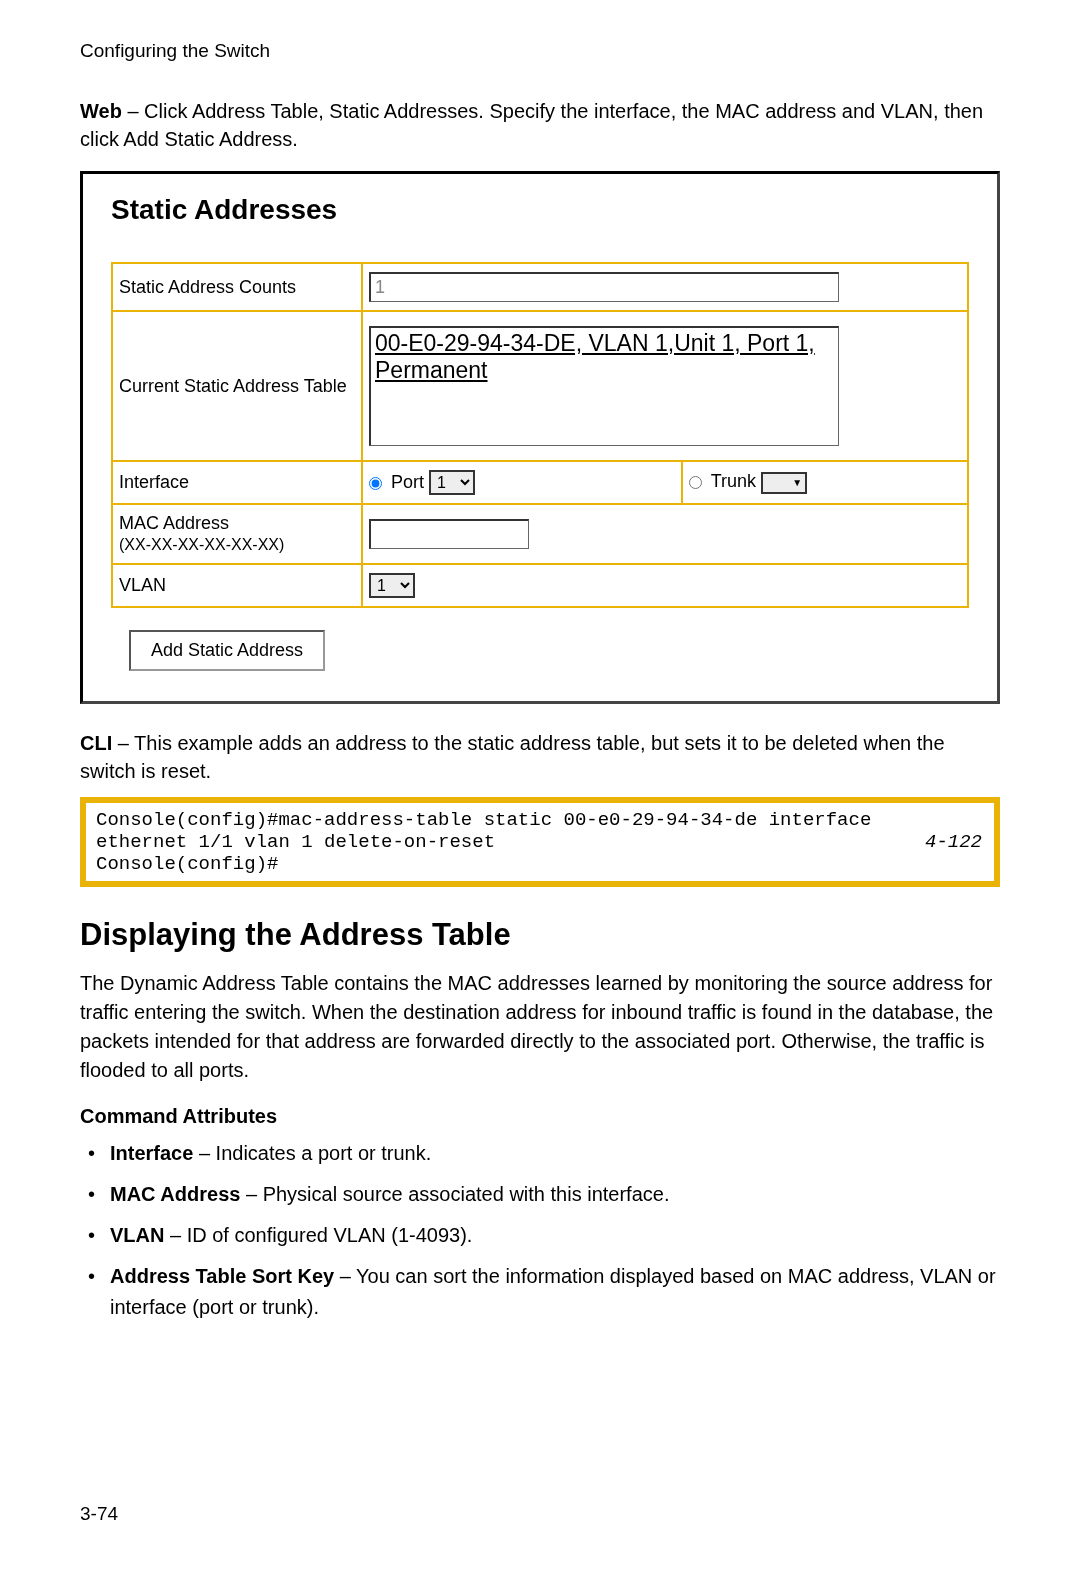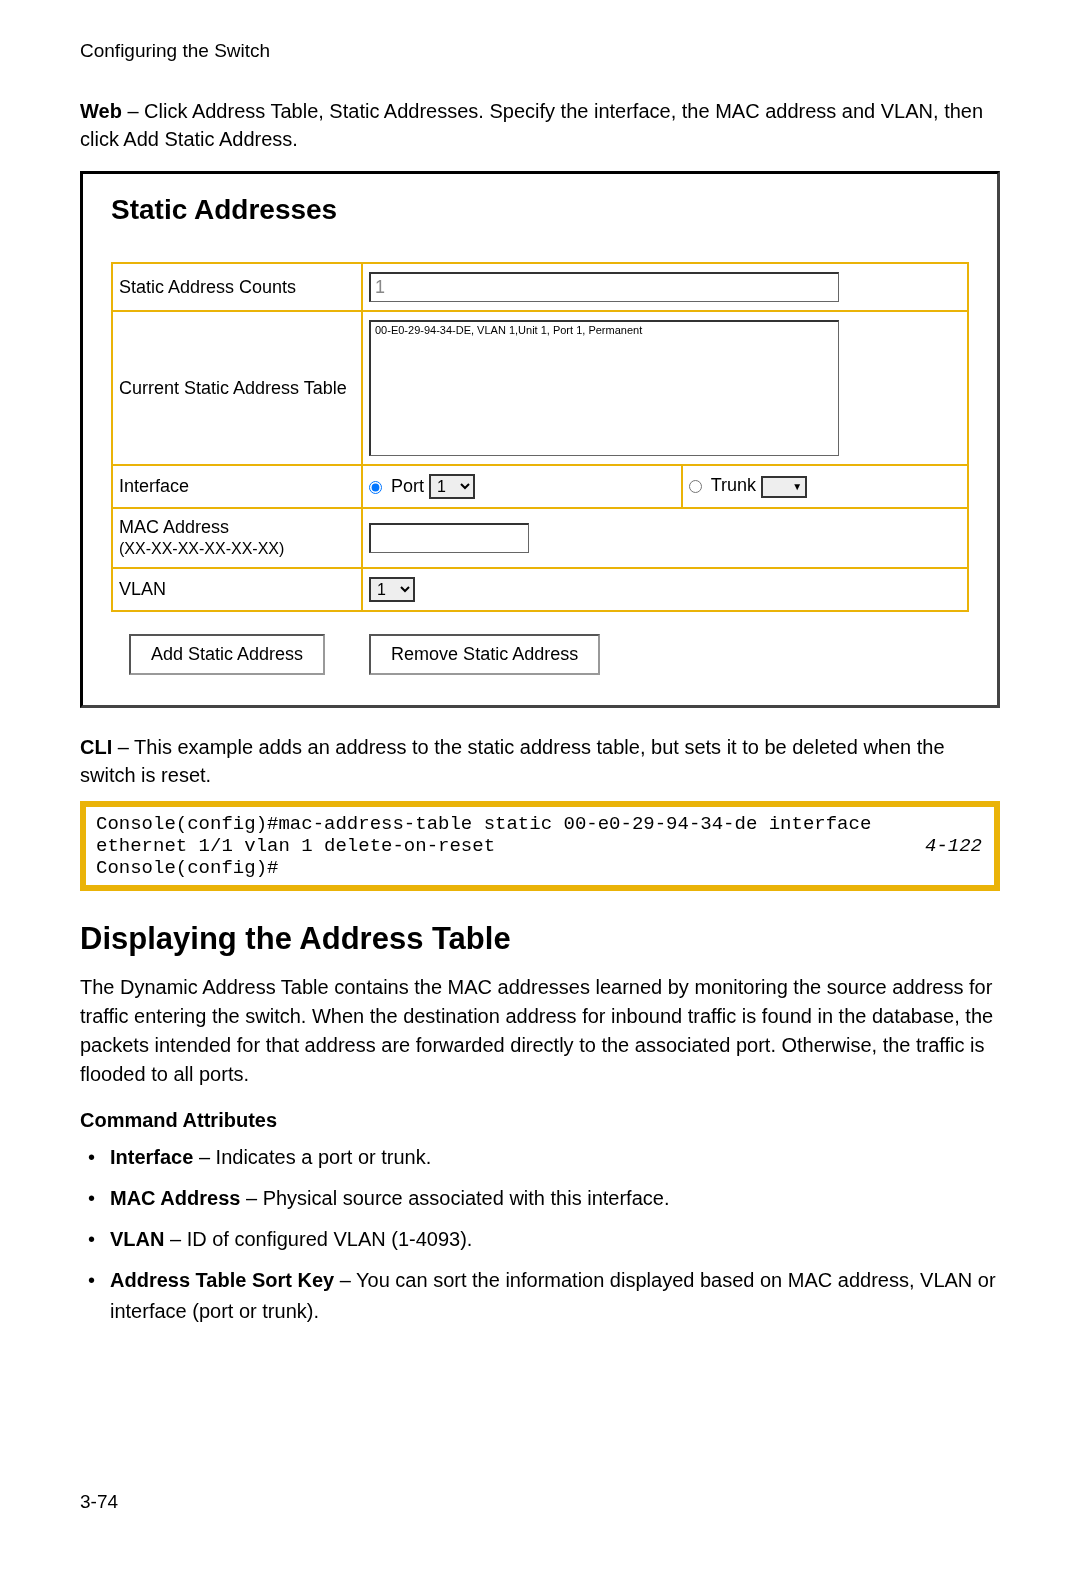--- a/index.html
+++ b/index.html
@@ -68,25 +68,26 @@
       padding: 3px 4px;
       font-size: 18px;
       width: 160px;
       background: #fff;
     }
     .listbox {
       border: 1px solid #666;
       border-top: 2px solid #333;
       border-left: 2px solid #333;
       width: 470px;
-      height: 136px;
+      height: 120px;
       padding: 2px 4px;
-      font-size: 11px;
+      font-size: 23px;
       overflow: hidden;
       background: #fff;
+      text-decoration: underline;
     }
     .radio-input { margin-right: 4px; vertical-align: middle; }
     .select-box {
       border: 2px solid #333;
       background: #eee;
       font-size: 16px;
       padding: 1px 2px;
       width: 46px;
     }
     .select-empty {
@@ -100,21 +101,21 @@
     }
     .select-empty::after {
       content: "▼";
       font-size: 10px;
       position: absolute;
       right: 3px; top: 3px;
     }
     .button-row {
       margin-top: 22px;
       display: flex;
-      gap: 44px;
+      gap: 24px;
       padding-left: 18px;
     }
     .inset-button {
       border: 2px solid #999;
       border-top-color: #555;
       border-left-color: #555;
       background: #fff;
       padding: 8px 20px;
       font-size: 18px;
       font-family: Arial, sans-serif;
@@ -165,21 +166,21 @@
       margin-bottom: 10px;
       position: relative;
     }
     ul.attr-list li::before {
       content: "•";
       position: absolute;
       left: -22px;
     }
     .page-number {
       position: absolute;
-      bottom: 57px;
+      bottom: 45px;
       left: 80px;
       font-size: 19px;
     }
     .mac-hint { font-size: 16px; }
   </style>
 </head>
 <body>
 
 <div class="header-text">Configuring the Switch</div>
 
@@ -234,21 +235,20 @@
         <select class="select-box">
           <option>1</option>
         </select>
       </td>
     </tr>
   </tbody>
     </table>
 
   <div class="button-row">
     <button class="inset-button">Add Static Address</button>
-    <button class="inset-button">Remove Static Address</button>
   </div>
 </div>
 
 <p class="cli-para">
   <span class="bold">CLI</span><span> – This example adds an address to the static address table, but sets it to be deleted when the switch is reset.</span>
 </p>
 
 <div class="cli-box">
   <div>Console(config)#mac-address-table static 00-e0-29-94-34-de interface</div>
   <div>  ethernet 1/1 vlan 1 delete-on-reset</div>

